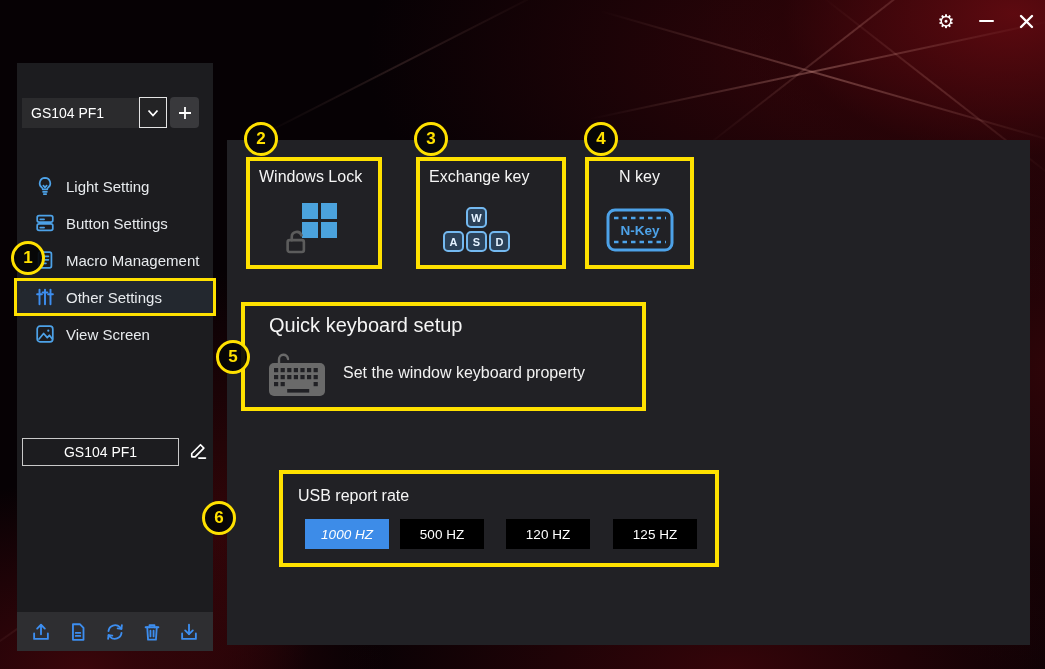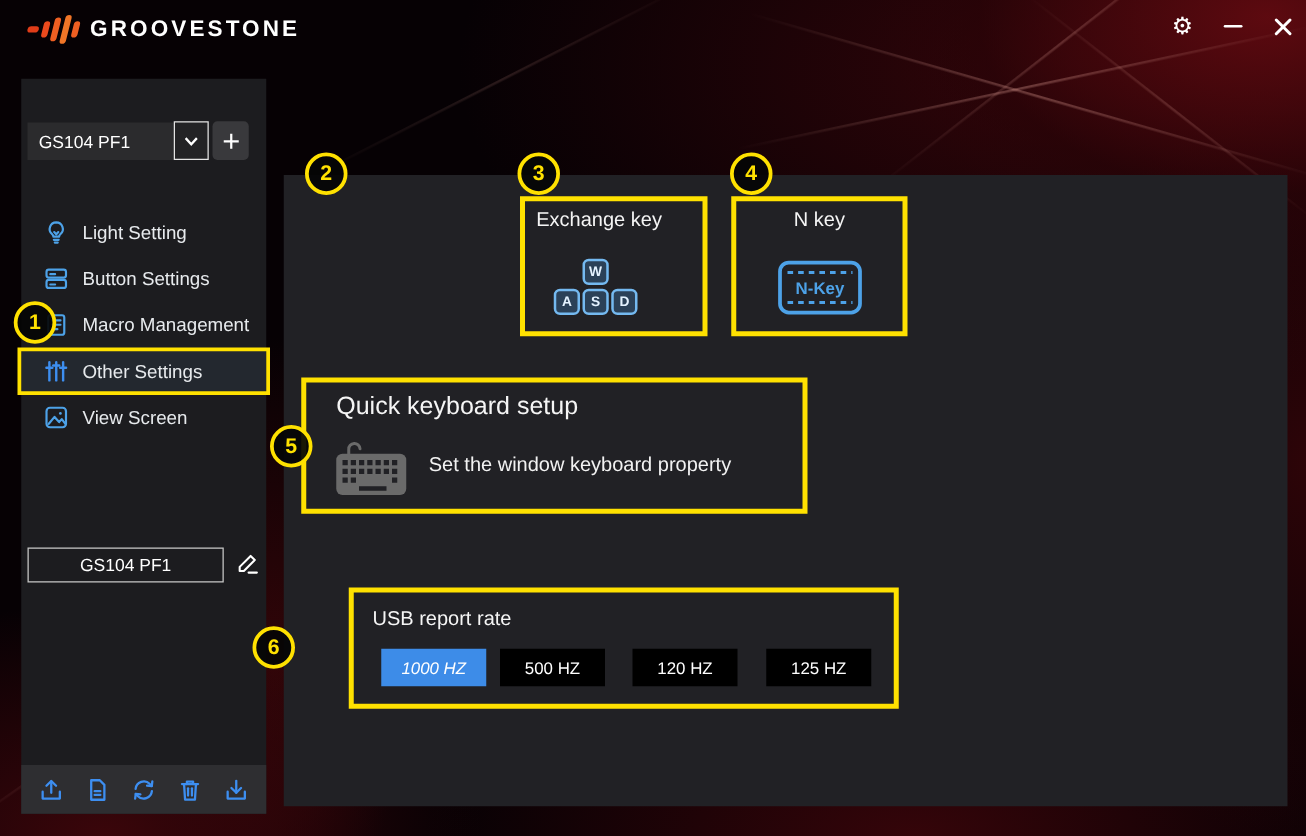--- a/index.html
+++ b/index.html
@@ -50,21 +50,21 @@
   .pname-box{position:absolute;left:5px;top:375px;width:157px;height:28px;border:1px solid #c9c9c9;box-sizing:border-box;color:#fff;font-size:14px;display:flex;align-items:center;justify-content:center;}
   .pedit{position:absolute;left:169px;top:374px;width:24px;height:28px;display:flex;align-items:center;justify-content:center;cursor:pointer;}
   .side-toolbar{position:absolute;left:0;top:549px;width:196px;height:39px;background:#2e2e31;display:flex;align-items:center;justify-content:space-between;padding:0 12px;box-sizing:border-box;}
   .tb-btn{width:24px;height:24px;display:flex;align-items:center;justify-content:center;cursor:pointer;}
 
   
   .main{position:absolute;left:227px;top:140px;width:803px;height:505px;background:#212125;}
   .abox{position:absolute;border:4px solid #ffe100;box-sizing:border-box;}
   .bx-winlock{left:19px;top:17px;width:136px;height:112px;}
   .bx-exch{left:189px;top:17px;width:150px;height:112px;}
-  .bx-nkey{left:358px;top:17px;width:141px;height:112px;}
+  .bx-nkey{left:358px;top:17px;width:109px;height:112px;}
   .bx-quick{left:14px;top:162px;width:405px;height:109px;}
   .bx-usb{left:12px;top:330px;width:440px;height:97px;margin-left:40px;}
   .card-title{position:absolute;left:9px;top:7px;color:#f5f5f5;font-size:16px;font-weight:500;white-space:nowrap;}
   .card-title.center{left:0;width:100%;text-align:center;}
   .winlogo{position:absolute;left:52px;top:42px;width:36px;height:36px;display:grid;grid-template-columns:16px 16px;grid-template-rows:16px 16px;gap:3px;}
   .winlogo span{background:#4ba2dc;}
   .padlock{position:absolute;left:32px;top:66px;width:30px;height:30px;}
   .kkey{position:absolute;width:21px;height:21px;border:2px solid #74b9f0;border-radius:5px;background:rgba(72,152,224,.28);color:#e4f2ff;font-size:11px;font-weight:700;display:flex;align-items:center;justify-content:center;box-sizing:border-box;}
   .kw{left:46px;top:46px;} .ka{left:23px;top:70px;} .ks{left:46px;top:70px;} .kd{left:69px;top:70px;}
   .nkey-svg{position:absolute;left:50%;top:47px;transform:translateX(-50%);}
@@ -89,30 +89,20 @@
 
 <div class="stage">
 
   <div class="streak s1"></div>
   <div class="streak s2"></div>
   <div class="streak s3"></div>
   <div class="streak s4"></div>
   <div class="streak s5"></div>
   <div class="streak s6"></div>
 
-  <div class="logo">
-    <div class="logo-bars">
-      <span class="dash"></span>
-        <i class="b1"></i>
-        <i class="b2"></i>
-        <i class="b3"></i>
-        <i class="b4"></i>
-    </div>
-    <div class="brand">GROOVESTONE</div>
-  </div>
   <div class="winctl">
     <div class="ctl gear">⚙</div>
     <div class="ctl">
         <span class="minbar"></span>
       </div>
     <div class="ctl">
       <svg width="15" height="15" viewBox="0 0 15 15">
           <path d="M2 2l11 11M13 2L2 13" stroke="#fff" stroke-width="2.4" stroke-linecap="round"></path>
         </svg>
     </div>
@@ -237,20 +227,35 @@
           <path d="M12 4v10.4"></path>
             <polyline points="7.8,10.2 12,14.4 16.2,10.2"></polyline>
             <path d="M4.5 13.5v6h15v-6"></path>
         </svg>
       </div>
     </div>
   </div>
 
   <div class="main">
 
+    <div class="abox bx-winlock">
+      <div class="card-title">Windows Lock</div>
+      <div class="winlogo">
+        <span></span>
+          <span></span>
+          <span></span>
+          <span></span>
+      </div>
+      <div class="padlock">
+        <svg width="30" height="30" viewBox="0 0 24 24" fill="none" stroke="#5c5c5c" stroke-width="2.1" stroke-linecap="round">
+          <rect x="4.5" y="10.5" width="13" height="9.5" rx="1.6"></rect>
+          <path d="M7.8 10.5V8a4 4 0 0 1 7.8-1.3"></path>
+        </svg>
+      </div>
+    </div>
 
     <div class="abox bx-exch">
       <div class="card-title">Exchange key</div>
       <div class="kkey kw">W</div>
       <div class="kkey ka">A</div>
       <div class="kkey ks">S</div>
       <div class="kkey kd">D</div>
     </div>
 
     <div class="abox bx-nkey">

